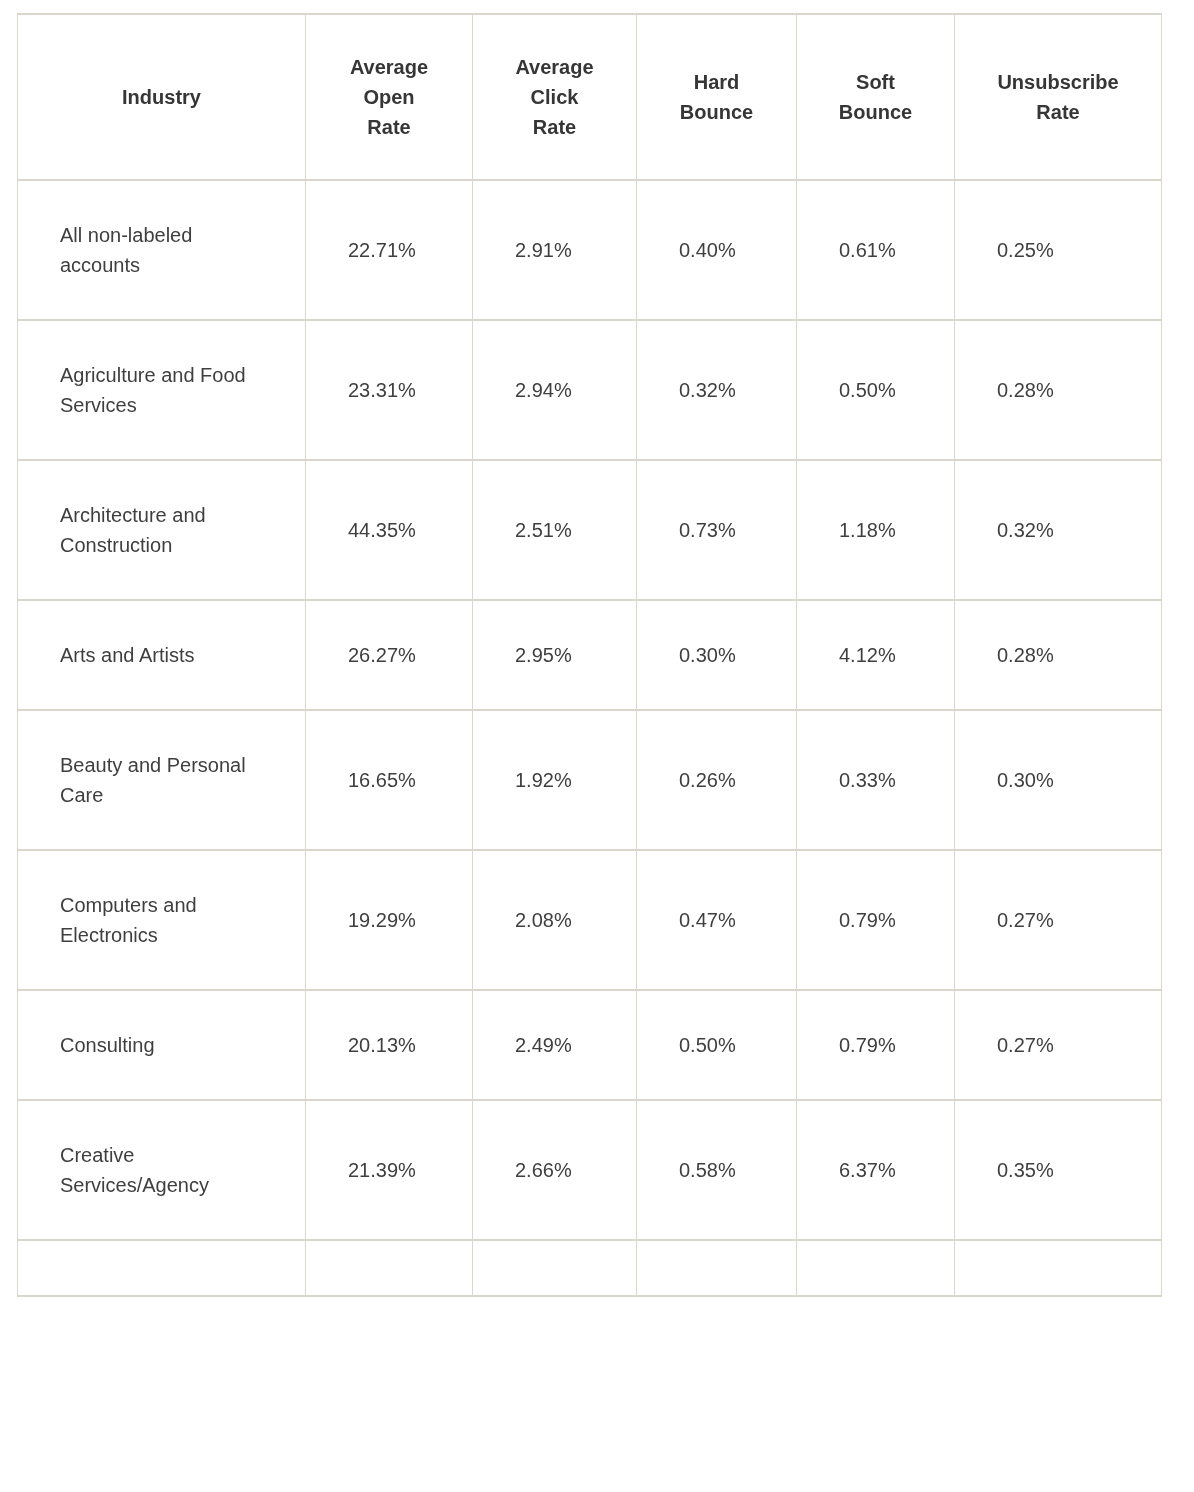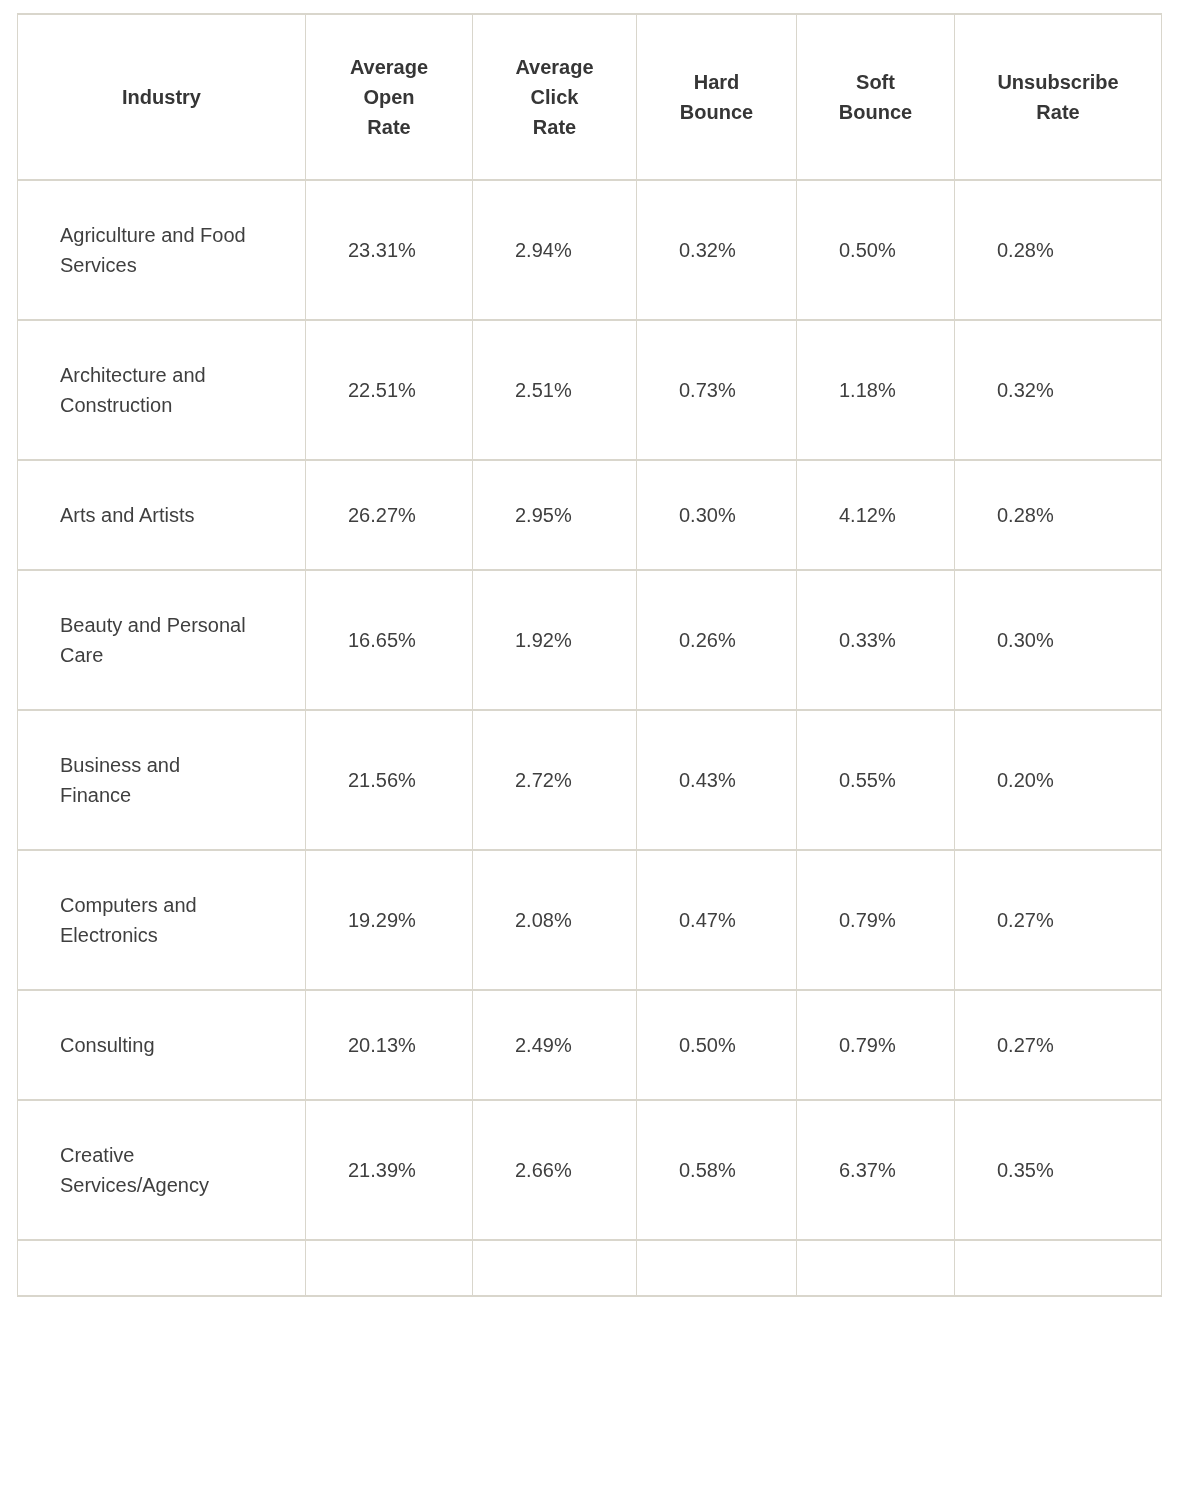--- a/index.html
+++ b/index.html
@@ -78,33 +78,43 @@
         <th>Average Open Rate</th>
         <th>Average Click Rate</th>
         <th>Hard Bounce</th>
         <th>Soft Bounce</th>
         <th>Unsubscribe Rate</th>
       </tr>
     </thead>
     <tbody id="table-body">
         <tr>
     <td class="c-ind">
+      <span class="ind-text">All non-labeled accounts</span>
+    </td>
+    <td class="c-val">22.71%</td>
+    <td class="c-val">2.91%</td>
+    <td class="c-val">0.40%</td>
+    <td class="c-val">0.61%</td>
+    <td class="c-val">0.25%</td>
+  </tr>
+        <tr>
+    <td class="c-ind">
       <span class="ind-text">Agriculture and Food Services</span>
     </td>
     <td class="c-val">23.31%</td>
     <td class="c-val">2.94%</td>
     <td class="c-val">0.32%</td>
     <td class="c-val">0.50%</td>
     <td class="c-val">0.28%</td>
   </tr>
         <tr>
     <td class="c-ind">
       <span class="ind-text">Architecture and Construction</span>
     </td>
-    <td class="c-val">22.51%</td>
+    <td class="c-val">44.35%</td>
     <td class="c-val">2.51%</td>
     <td class="c-val">0.73%</td>
     <td class="c-val">1.18%</td>
     <td class="c-val">0.32%</td>
   </tr>
         <tr>
     <td class="c-ind">
       <span class="ind-text">Arts and Artists</span>
     </td>
     <td class="c-val">26.27%</td>
@@ -115,30 +125,20 @@
   </tr>
         <tr>
     <td class="c-ind">
       <span class="ind-text">Beauty and Personal Care</span>
     </td>
     <td class="c-val">16.65%</td>
     <td class="c-val">1.92%</td>
     <td class="c-val">0.26%</td>
     <td class="c-val">0.33%</td>
     <td class="c-val">0.30%</td>
-  </tr>
-        <tr>
-    <td class="c-ind">
-      <span class="ind-text">Business and Finance</span>
-    </td>
-    <td class="c-val">21.56%</td>
-    <td class="c-val">2.72%</td>
-    <td class="c-val">0.43%</td>
-    <td class="c-val">0.55%</td>
-    <td class="c-val">0.20%</td>
   </tr>
         <tr>
     <td class="c-ind">
       <span class="ind-text">Computers and Electronics</span>
     </td>
     <td class="c-val">19.29%</td>
     <td class="c-val">2.08%</td>
     <td class="c-val">0.47%</td>
     <td class="c-val">0.79%</td>
     <td class="c-val">0.27%</td>

